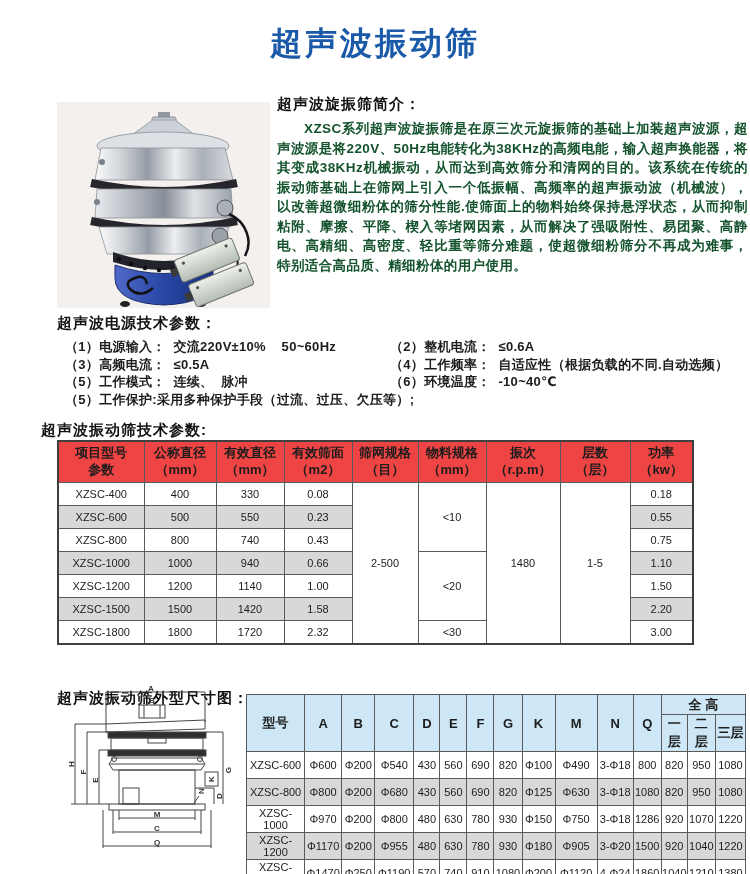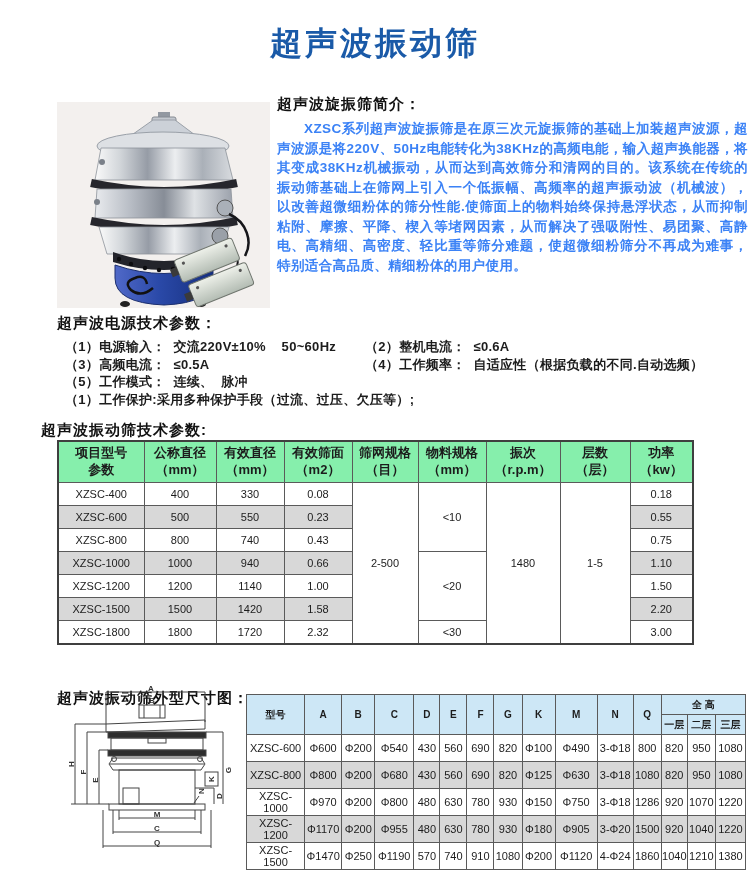--- a/index.html
+++ b/index.html
@@ -6,45 +6,45 @@
   body{width:750px;height:874px;overflow:hidden;position:relative;
        font-family:"Liberation Sans","DejaVu Sans",sans-serif;color:#1c1c1c;}
   .abs{position:absolute;}
   .page-title{left:0;top:22px;width:750px;text-align:center;
       font-size:32px;font-weight:bold;letter-spacing:3px;color:#1a5aa8;}
   
   .photo-wrap{left:57px;top:102px;width:213px;height:206px;}
   .intro{left:277px;top:95px;width:471px;}
   .sec-head{font-size:15px;font-weight:bold;color:#111;margin:0 0 5px 0;letter-spacing:1px;}
   .intro p{margin:0;font-size:13.5px;line-height:19.5px;font-weight:600;
-      text-align:justify;text-indent:2em;letter-spacing:0.4px;color:#3b82f6;}
+      text-align:justify;text-indent:2em;letter-spacing:0.4px;color:#14532d;}
   
   .power{left:57px;top:314px;width:692px;}
   .param-rows{margin-top:4px;}
   .param-row{display:flex;font-size:13px;line-height:17.5px;font-weight:600;
-      white-space:pre-wrap;letter-spacing:0.3px;padding-left:8px;}
+      white-space:pre-wrap;letter-spacing:0.3px;padding-left:8px;gap:25px;}
   .param-row .c0{flex:0 0 300px;}
   .param-row .c1{flex:1;}
   .param-row .full{flex:1;}
   
   .tech-head{left:41px;top:421px;}
   table{border-collapse:collapse;table-layout:fixed;}
   .tech-table{left:57px;top:440px;}
   .tech-table table{width:635px;border:2px solid #3f3f3f;}
-  .tech-table th{background:#86efac;font-size:13px;font-weight:bold;
+  .tech-table th{background:#ef4444;font-size:13px;font-weight:bold;
       height:40px;line-height:1.3;padding:0 1px;border:1px solid #5a5a5a;text-align:center;}
   .tech-table td{height:22px;font-size:11px;text-align:center;
       border:1px solid #5a5a5a;padding:0 1px;}
   td.shaded{background:#d8d8d8;}
   
   .dim-head{left:57px;top:654px;margin-top:35px;}
   .diagram-wrap{left:53px;top:684px;width:190px;height:188px;}
   .dim-table{left:246px;top:694px;}
   .dim-table table{width:500px;border:1.5px solid #3f3f3f;}
-  .dim-table th{background:#cde7f6;font-size:10px;font-weight:bold;height:19px;
+  .dim-table th{background:#cde7f6;font-size:13px;font-weight:bold;height:19px;
       border:1px solid #5a5a5a;text-align:center;padding:0 1px;}
   .dim-table td{height:26px;font-size:11px;text-align:center;
       border:1px solid #5a5a5a;padding:0;}
   svg text{fill:#333;}
 </style>
 </head>
 <body>
 
 <div class="abs page-title">超声波振动筛</div>
 
@@ -131,22 +131,22 @@
 <div class="abs intro">
   <h2 class="sec-head">超声波旋振筛简介：</h2>
   <p>XZSC系列超声波旋振筛是在原三次元旋振筛的基础上加装超声波源，超声波源是将220V、50Hz电能转化为38KHz的高频电能，输入超声换能器，将其变成38KHz机械振动，从而达到高效筛分和清网的目的。该系统在传统的振动筛基础上在筛网上引入一个低振幅、高频率的超声振动波（机械波），以改善超微细粉体的筛分性能.使筛面上的物料始终保持悬浮状态，从而抑制粘附、摩擦、平降、楔入等堵网因素，从而解决了强吸附性、易团聚、高静电、高精细、高密度、轻比重等筛分难题，使超微细粉筛分不再成为难事，特别适合高品质、精细粉体的用户使用。</p>
 </div>
 
 <div class="abs power">
   <h2 class="sec-head">超声波电源技术参数：</h2>
   <div class="param-rows" id="param-grid">
       <div class="param-row"><span class="c0">（1）电源输入：  交流220V±10%    50~60Hz</span><span class="c1">（2）整机电流：  ≤0.6A</span></div>
       <div class="param-row"><span class="c0">（3）高频电流：  ≤0.5A</span><span class="c1">（4）工作频率：  自适应性（根据负载的不同.自动选频）</span></div>
-      <div class="param-row"><span class="c0">（5）工作模式：  连续、  脉冲</span></div>
-      <div class="param-row"><span class="full">（1）工作保护:采用多种保护手段（过流、过压、欠压等）;</span></div>
+      <div class="param-row"><span class="c0">（5）工作模式：  连续、  脉冲</span><span class="c1">（6）环境温度：  -10~40℃</span></div>
+      <div class="param-row"><span class="full">（5）工作保护:采用多种保护手段（过流、过压、欠压等）;</span></div>
     </div>
 </div>
 
 <h2 class="abs sec-head tech-head">超声波振动筛技术参数:</h2>
 <div class="abs tech-table">
   <table id="tech-table">
     <colgroup>
       <col style="width:86px">
         <col style="width:72px">
         <col style="width:68px">

